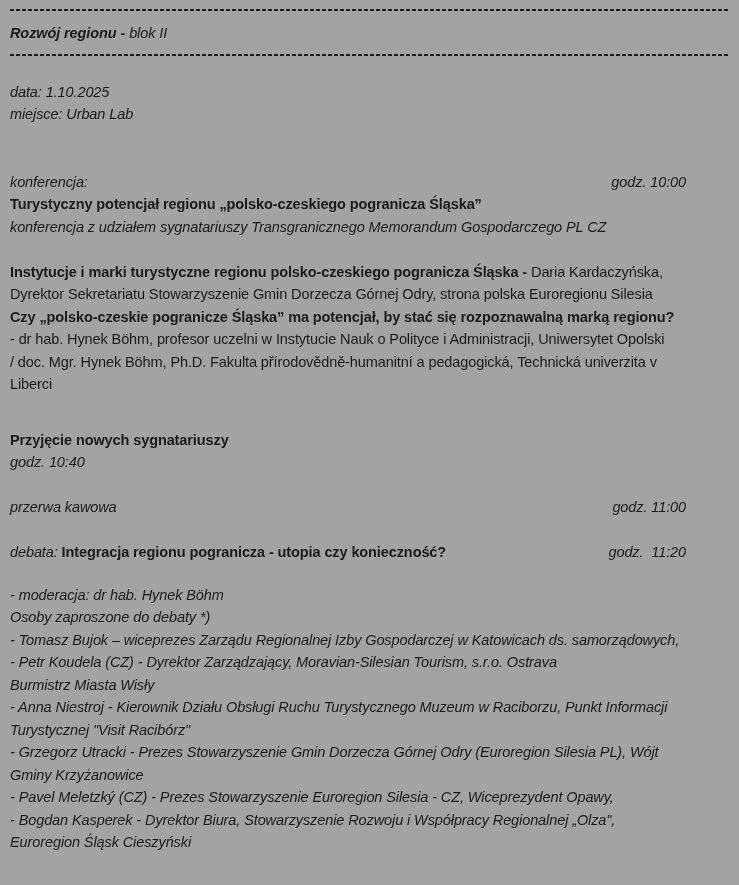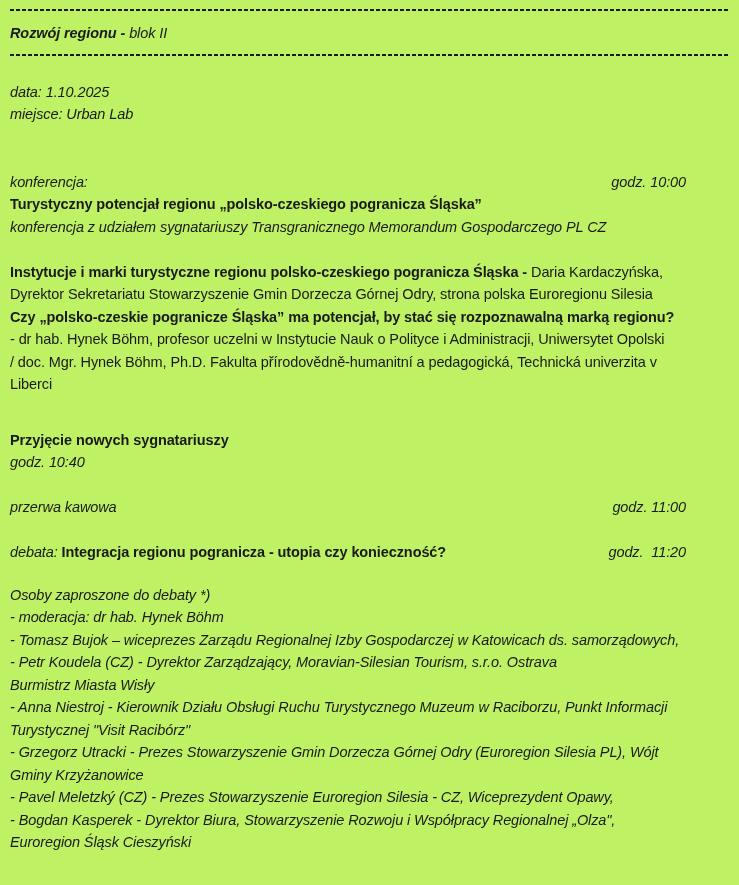--- a/index.html
+++ b/index.html
@@ -7,21 +7,21 @@
     width: 739px;
     background: #ffffff;
     font-family: "Liberation Sans", sans-serif;
     color: #1a1a1a;
   }
   .page {
     width: 739px;
     height: 885px;
     padding: 0 11px 0 10px;
     overflow: hidden;
-    background: #bef264;
+    background: #a3a3a3;
   }
   .line {
     font-size: 14.5px;
     line-height: 22.5px;
     height: 22.5px;
     white-space: nowrap;
     letter-spacing: -0.1px;
   }
   .it { font-style: italic; }
   .b  { font-weight: bold; }
@@ -102,22 +102,22 @@
 
   <div class="sp22"></div>
 
   <div class="line row">
     <span><span class="it">debata: </span><span class="b">Integracja regionu pogranicza - utopia czy konieczność?</span></span>
     <span class="time">godz.  11:20</span>
   </div>
 
   <div class="sp20"></div>
 
+  <div class="line it">- moderacja: dr hab. Hynek Böhm</div>
   <div class="line it">Osoby zaproszone do debaty *)</div>
-  <div class="line it">- moderacja: dr hab. Hynek Böhm</div>
   <div class="line it">- Tomasz Bujok – wiceprezes Zarządu Regionalnej Izby Gospodarczej w Katowicach ds. samorządowych,</div>
   <div class="line it">- Petr Koudela (CZ) - Dyrektor Zarządzający, Moravian-Silesian Tourism, s.r.o. Ostrava</div>
   <div class="line it">Burmistrz Miasta Wisły</div>
   <div class="line it">- Anna Niestroj - Kierownik Działu Obsługi Ruchu Turystycznego Muzeum w Raciborzu, Punkt Informacji</div>
   <div class="line it">Turystycznej "Visit Racibórz"</div>
   <div class="line it">- Grzegorz Utracki - Prezes Stowarzyszenie Gmin Dorzecza Górnej Odry (Euroregion Silesia PL), Wójt</div>
   <div class="line it">Gminy Krzyżanowice</div>
   <div class="line it">- Pavel Meletzký (CZ) - Prezes Stowarzyszenie Euroregion Silesia - CZ, Wiceprezydent Opawy,</div>
   <div class="line it">- Bogdan Kasperek - Dyrektor Biura, Stowarzyszenie Rozwoju i Współpracy Regionalnej „Olza",</div>
   <div class="line it">Euroregion Śląsk Cieszyński</div>

